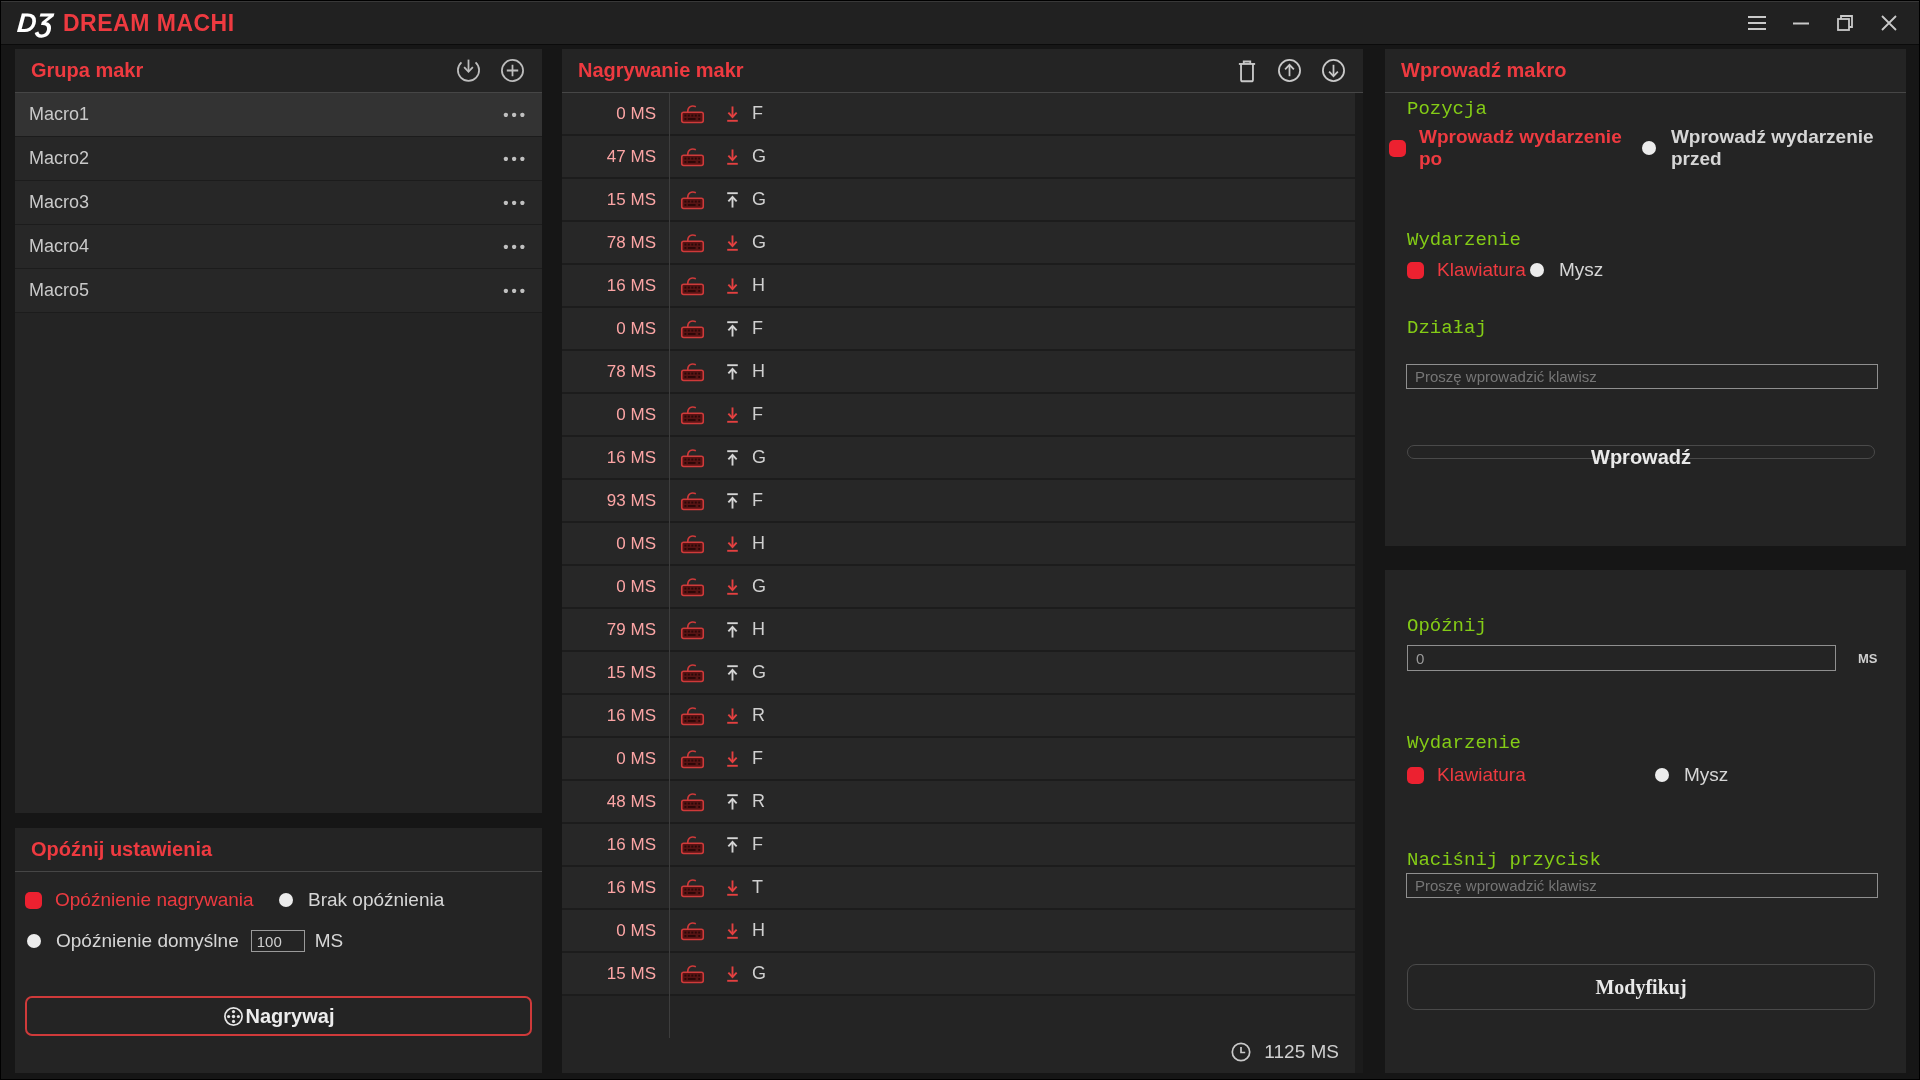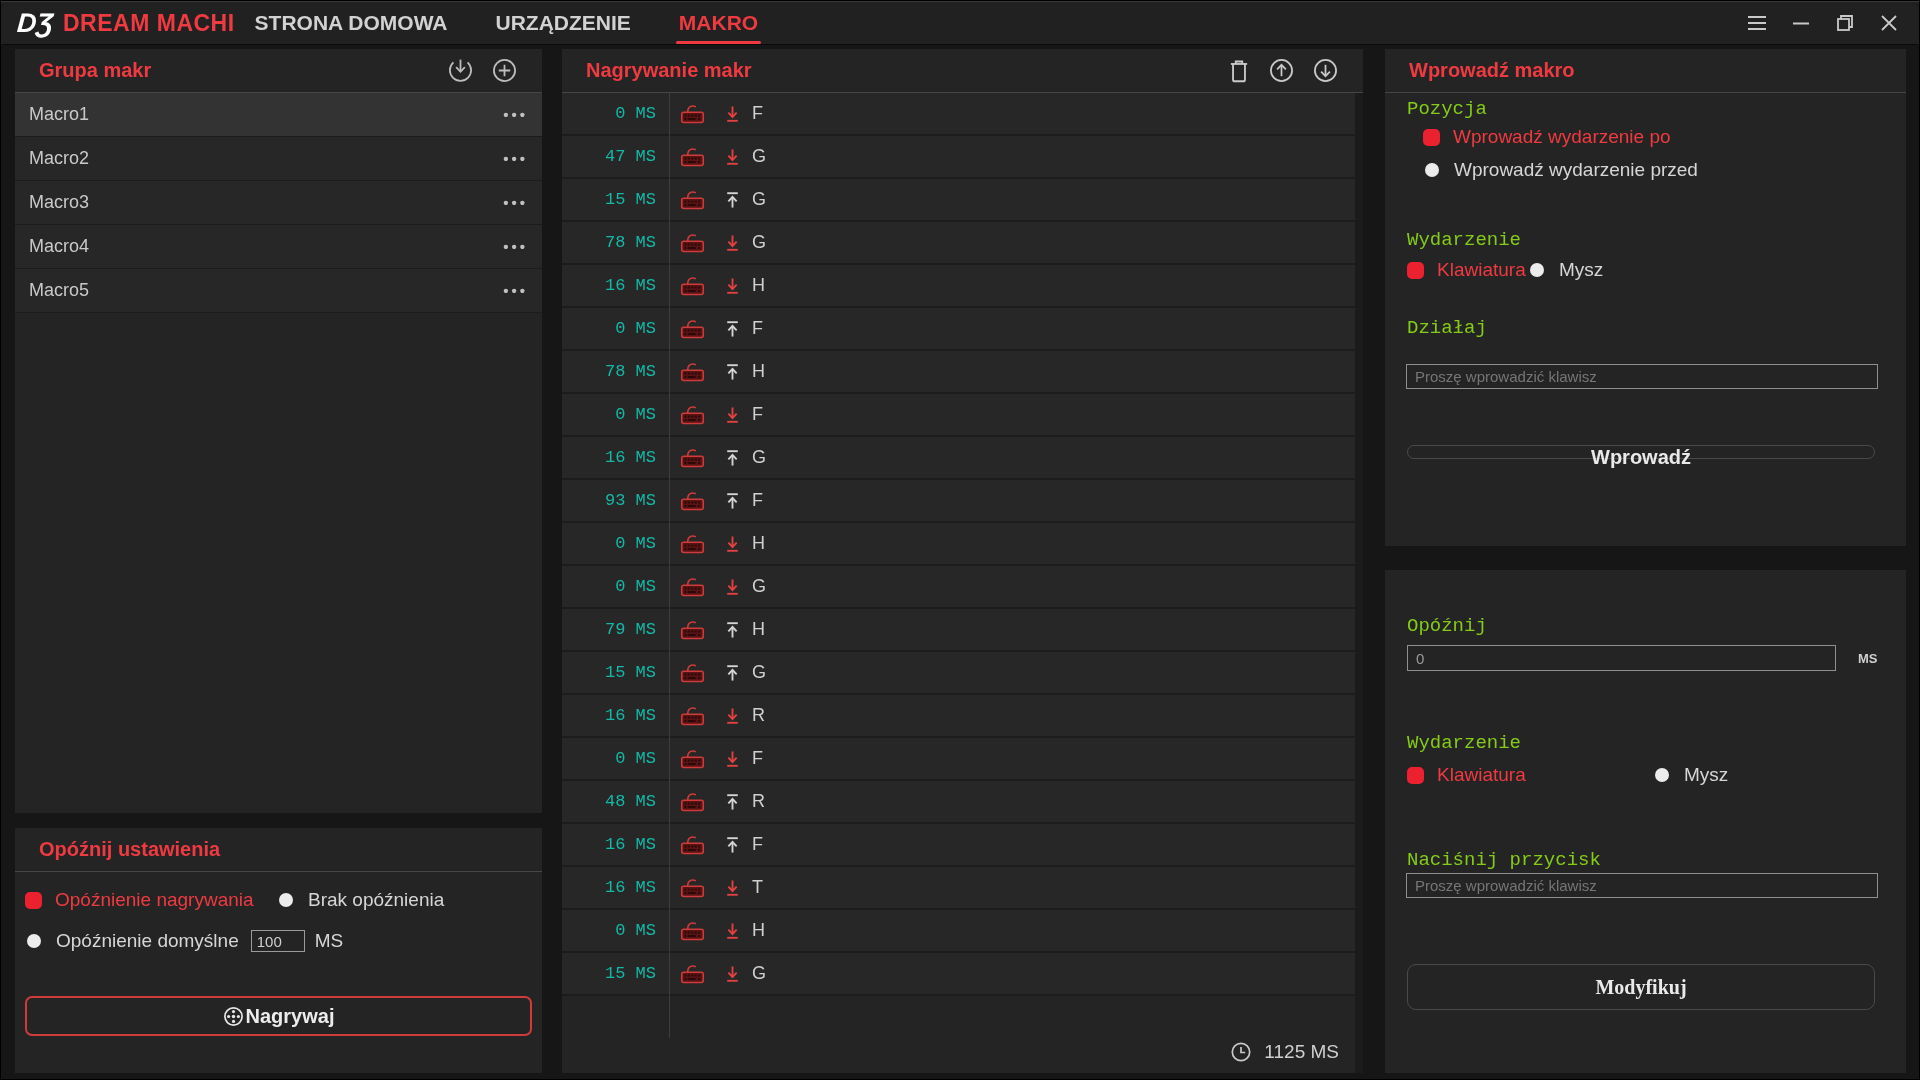--- a/index.html
+++ b/index.html
@@ -26,21 +26,21 @@
   .brand{margin-left:10px;font-size:23px;font-weight:bold;color:var(--accent);letter-spacing:.5px;}
   #nav{display:flex;margin-left:20px;gap:48px;}
   .nav-item{font-size:21px;font-weight:bold;color:#d2d2d2;position:relative;}
   .nav-item.active{color:var(--accent);}
   .nav-item.active::after{content:"";position:absolute;left:-3px;right:-3px;bottom:-9px;height:3px;background:var(--accent);border-radius:2px;}
   .wincontrols{margin-left:auto;display:flex;align-items:center;gap:12px;margin-right:14px;}
   .wc{width:32px;height:32px;display:flex;align-items:center;justify-content:center;}
 
   
   .panel{position:absolute;background:var(--panel);}
-  .phead{height:44px;display:flex;align-items:center;padding:0 24px;border-bottom:1px solid var(--divider);}
+  .phead{height:44px;display:flex;align-items:center;padding:0 16px;border-bottom:1px solid var(--divider);}
   .phead h2{font-size:20px;font-weight:bold;color:var(--accent);}
   .hicons{margin-left:auto;display:flex;align-items:center;gap:17px;}
   .hic{display:flex;align-items:center;justify-content:center;}
 
   
   .panel-groups{left:14px;top:48px;width:527px;height:764px;}
   .macro-item{height:44px;display:flex;align-items:center;padding:0 14px;border-bottom:1px solid var(--line);
     color:#c9c9c9;font-size:18px;background:var(--row);}
   .macro-item.selected{background:var(--row-sel);}
   .macro-more{margin-left:auto;color:#c0c0c0;letter-spacing:3px;font-size:15px;font-weight:bold;}
@@ -59,34 +59,34 @@
     color:#cfcfcf;font-size:15px;padding:0 5px;font-family:inherit;}
   .ms-lab{margin-left:10px;font-size:19px;color:#d6d6d6;}
   .record-btn{position:absolute;left:10px;right:10px;bottom:37px;height:40px;background:transparent;
     border:2px solid #cf3a3a;border-radius:7px;color:#ececec;font-size:20px;font-weight:bold;
     display:flex;align-items:center;justify-content:center;gap:2px;font-family:inherit;}
 
   
   .panel-rec{left:561px;top:48px;width:801px;height:1024px;}
   .rows{position:absolute;top:44px;left:0;right:8px;}
   .ev-row{height:43px;border-bottom:2px solid var(--line);display:flex;align-items:center;background:var(--row);}
-  .ev-time{width:107px;text-align:right;padding-right:13px;color:#14b8a6;font-size:17px;flex:0 0 auto;font-family:Liberation Mono, monospace;}
+  .ev-time{width:107px;text-align:right;padding-right:13px;color:#fca5a5;font-size:17px;flex:0 0 auto;}
   .ev-icons{display:flex;align-items:center;padding-left:11px;}
   .ev-kb{margin-right:19px;display:flex;}
   .ev-arrow{display:flex;}
   .ev-key{margin-left:11px;font-size:18px;color:#d0d0d0;}
   .vline{position:absolute;top:44px;left:107px;width:1px;height:945px;background:#3d3d3d;}
   .scrolltrack{position:absolute;top:44px;right:0;width:8px;bottom:0;background:#1b1b1b;}
   .total{position:absolute;right:24px;bottom:10px;display:flex;align-items:center;gap:12px;color:#cfcfcf;font-size:19px;}
 
   
   .panel-insert{left:1384px;top:48px;width:521px;height:497px;}
   .panel-prop{left:1384px;top:569px;width:521px;height:503px;}
   .lab{position:absolute;left:22px;color:#84cc16;font-size:19px;font-family:Liberation Mono, monospace;}
-  .v-opts{position:absolute;left:38px;display:flex;flex-direction:column;gap:11px;}
+  .v-opts{position:absolute;left:4px;display:flex;gap:11px;font-weight:bold;}
   .h-opts{position:absolute;left:22px;display:flex;align-items:center;}
   .txt-input{position:absolute;background:transparent;border:1px solid #8f8f8f;color:#9a9a9a;
     font-size:15px;padding:0 8px;font-family:inherit;}
   .txt-input::placeholder{color:#767676;}
   .big-btn{position:absolute;background:transparent;border:1px solid #4a4a4a;border-radius:9px;
     color:#e9e9e9;font-size:20px;font-weight:bold;font-family:inherit;}
   .unit{position:absolute;color:#d0d0d0;font-size:13px;font-weight:bold;}
 
   #pozycja-label{top:49px;}
   #pos-opts{top:77px;}
@@ -108,25 +108,20 @@
   #modify-btn{left:22px;top:394px;width:468px;height:46px;font-family:Liberation Serif, serif;}
 </style>
 </head>
 <body>
 
 <div class="window">
 
   <div class="titlebar">
     <div class="logo">DƷ</div>
     <div class="brand">DREAM MACHI</div>
-    <nav id="nav">
-        <div class="nav-item">STRONA DOMOWA</div>
-        <div class="nav-item">URZĄDZENIE</div>
-        <div class="nav-item active">MAKRO</div>
-      </nav>
     <div class="wincontrols">
       <div class="wc">
         <svg width="20" height="16" viewBox="0 0 20 16">
             <g stroke="#c9c9c9" stroke-width="2">
               <path d="M1 2h18"></path>
               <path d="M1 8h18"></path>
               <path d="M1 14h18"></path>
             </g>
           </svg>
       </div>

